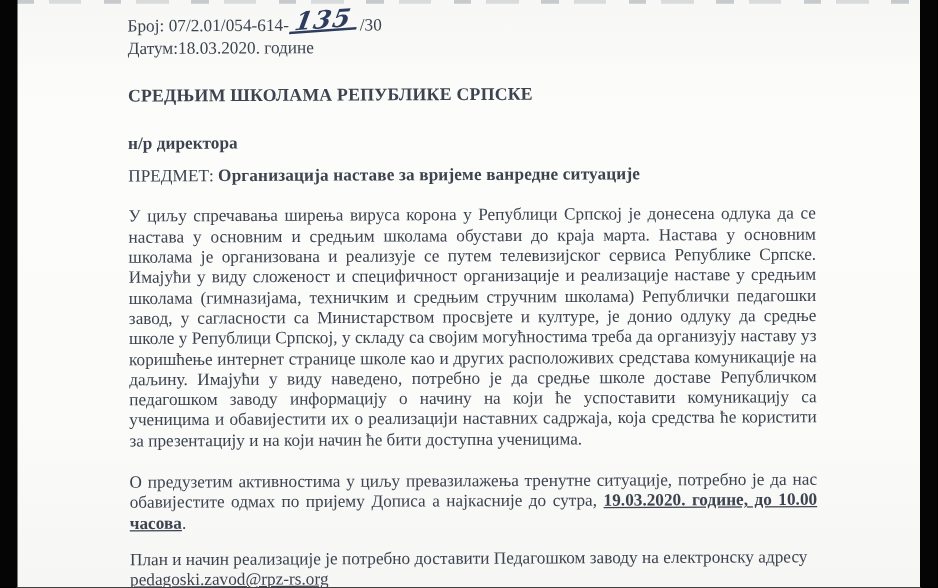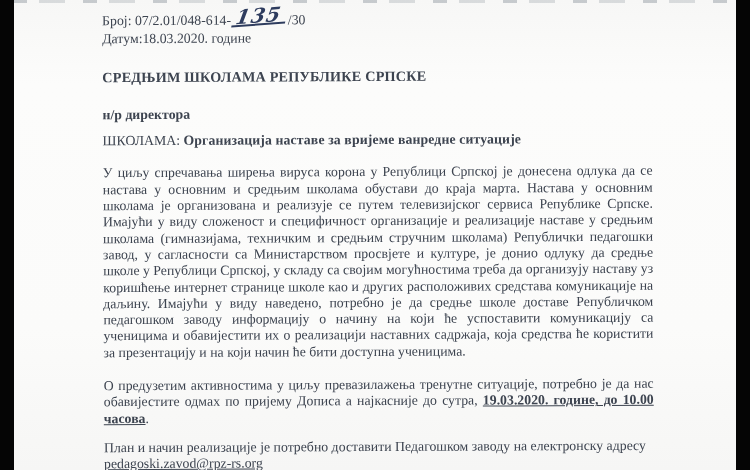--- a/index.html
+++ b/index.html
@@ -65,29 +65,29 @@
 <body>
 
 <div class="pillar left"></div>
 <div class="pillar right"></div>
 
 <div class="scan-page">
   <div class="top-remnant"></div>
 
   <div class="content">
 
-    <div class="meta-line"><span>Број: 07/2.01/048-614-</span><span class="hand-number">135</span><span>/30</span></div>
+    <div class="meta-line"><span>Број: 07/2.01/054-614-</span><span class="hand-number">135</span><span>/30</span></div>
 
     <div class="meta-line date-line">Датум:18.03.2020. године</div>
 
     <div class="recipient">СРЕДЊИМ ШКОЛАМА РЕПУБЛИКЕ СРПСКЕ</div>
 
     <div class="attn">н/р директора</div>
 
-    <div class="subject"><span>ШКОЛАМА: </span><b>Организација наставе за вријеме ванредне ситуације</b></div>
+    <div class="subject"><span>ПРЕДМЕТ: </span><b>Организација наставе за вријеме ванредне ситуације</b></div>
 
     <div class="body-para para1">У циљу спречавања ширења вируса корона у Републици Српској је донесена одлука да се настава у основним и средњим школама обустави до краја марта. Настава у основним школама је организована и реализује се путем телевизијског сервиса Републике Српске. Имајући у виду сложеност и специфичност организације и реализације наставе у средњим школама (гимназијама, техничким и средњим стручним школама) Републички педагошки завод, у сагласности са Министарством просвјете и културе, је донио одлуку да средње школе у Републици Српској, у складу са својим могућностима треба да организују наставу уз коришћење интернет странице школе као и других расположивих средстава комуникације на даљину. Имајући у виду наведено, потребно је да средње школе доставе Републичком педагошком заводу информацију о начину на који ће успоставити комуникацију са ученицима и обавијестити их о реализацији наставних садржаја, која средства ће користити за презентацију и на који начин ће бити доступна ученицима.</div>
 
     <div class="body-para para2"><span>О предузетим активностима у циљу превазилажења тренутне ситуације, потребно је да нас обавијестите одмах по пријему Дописа а најкасније до сутра, </span><span class="deadline">19.03.2020. године, до 10.00 часова</span><span>.</span></div>
 
     <div class="body-para para3"><span>План и начин реализације је потребно доставити Педагошком заводу на електронску адресу</span><br>
       <span class="email">pedagoski.zavod@rpz-rs.org</span></div>
 
   </div>
 </div>

